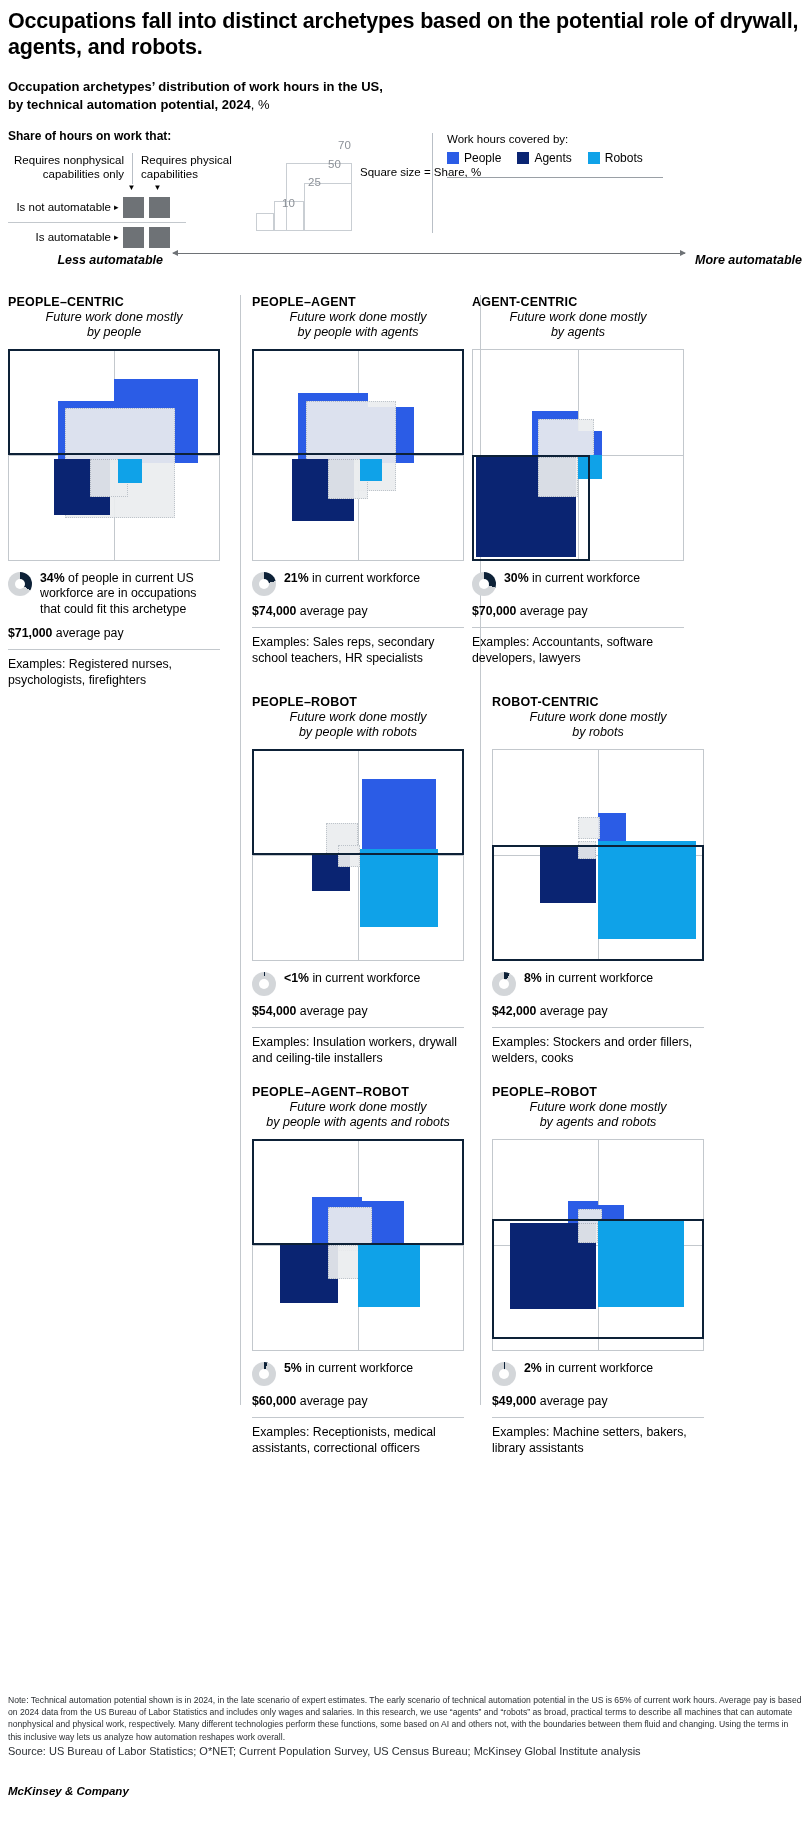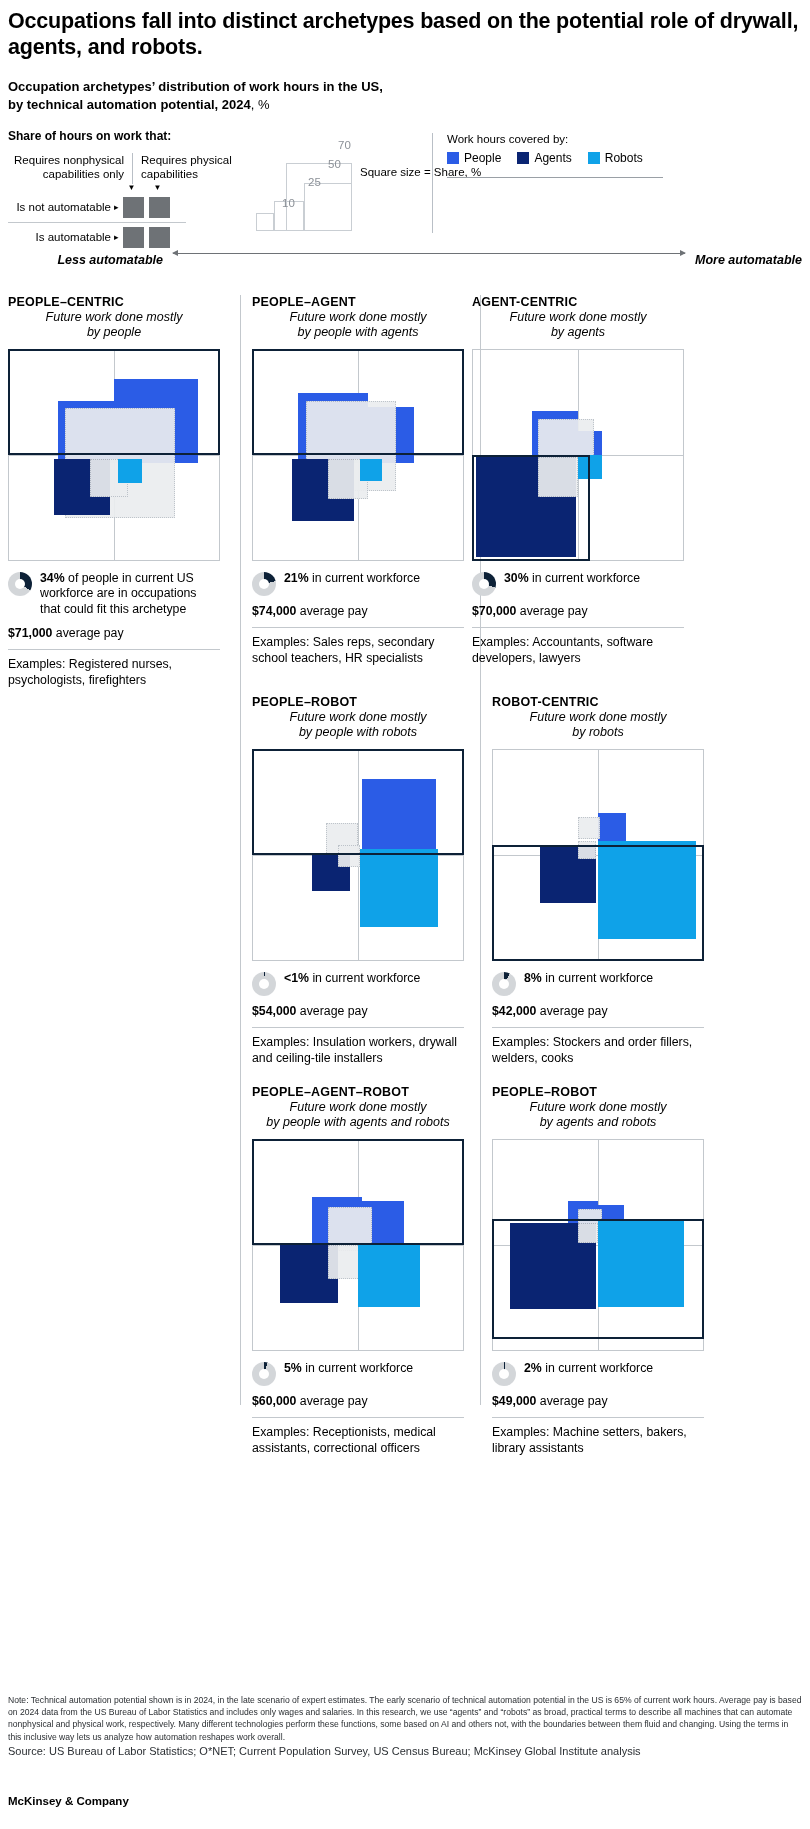--- a/index.html
+++ b/index.html
@@ -102,21 +102,21 @@
   .fact-text b { font-weight:700; }
   .pay { font-size:12.3px; margin-top:8px; line-height:1.27; }
   .pay b { font-weight:700; }
   .ex-rule { width:212px; height:1px; background:#c3c8cd; margin:8px 0 7px; }
   .examples { font-size:12.3px; line-height:1.3; }
 
   
   .footer { position:absolute; left:8px; right:8px; top: 1694px; }
   .note { font-size:8.6px; line-height:1.42; color:#2b2f33; }
   .source { font-size:11px; line-height:1.42; color:#2b2f33; margin-top:1px;}
-  .brand { font-size:11.5px; font-weight:700; margin-top:36px; color:#000; }
+  .brand { font-size:11.5px; font-weight:700; margin-top:26px; color:#000;font-style:italic; }
 </style>
 </head>
 <body>
 
 <div class="page">
 
   <div class="headline">Occupations fall into distinct archetypes based on the potential role of drywall, agents, and robots.</div>
   <div class="subhead">
     <span>Occupation archetypes’ distribution of work hours in the US,</span><br>
     <span>by technical automation potential, 2024</span><span class="pct">, %</span>

